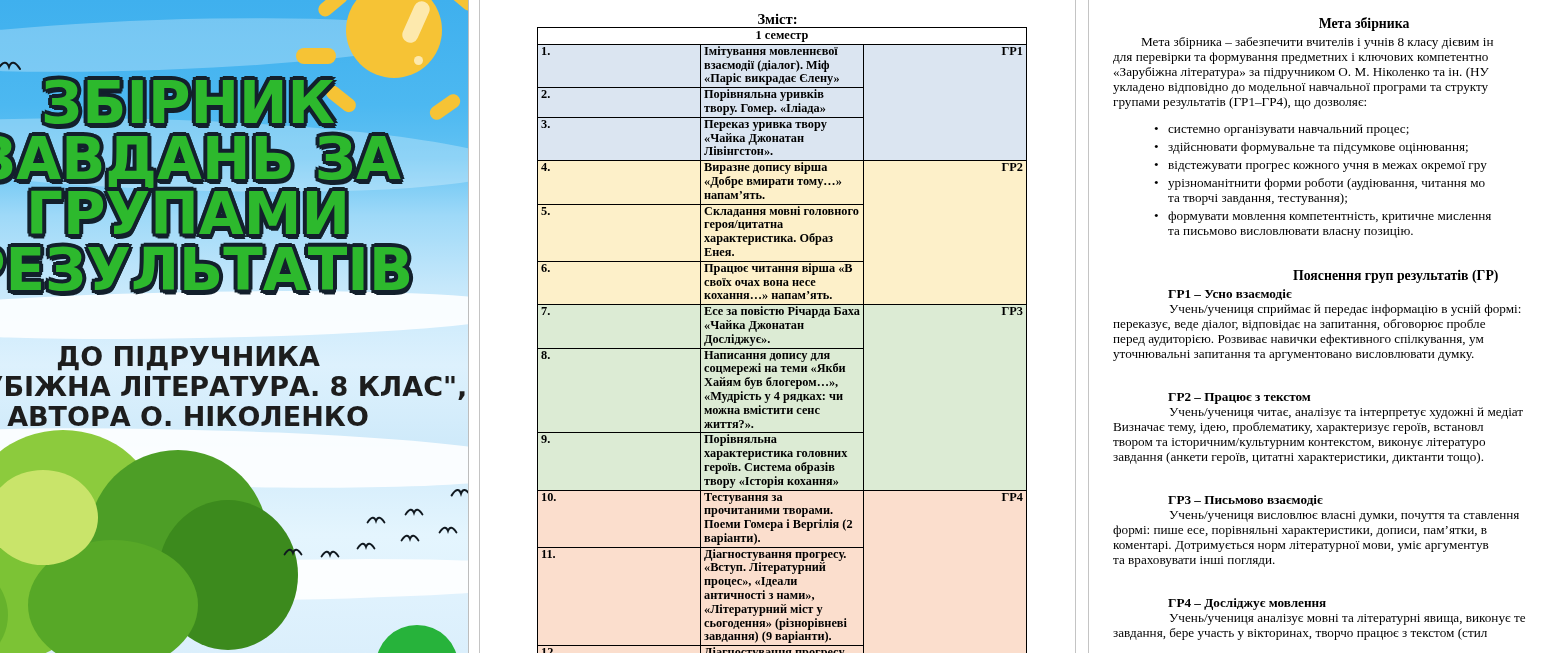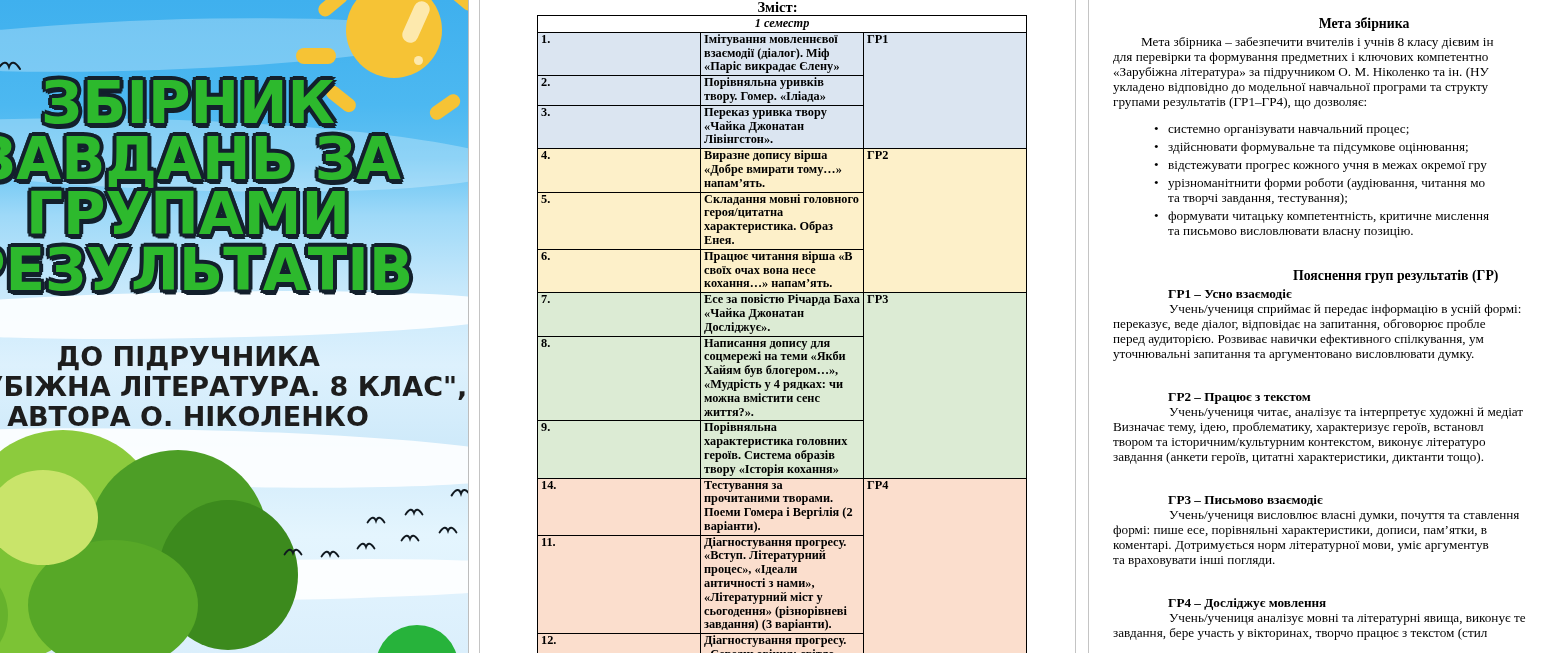--- a/index.html
+++ b/index.html
@@ -30,28 +30,28 @@
   .subtitle-block{position:absolute;left:0;top:342px;width:100%;text-align:center;
                   font-family:"DejaVu Sans",sans-serif;font-weight:600;color:#1d1d1d;
                   font-size:27px;line-height:1.12;}
   .tree-part{position:absolute;border-radius:50%;}
   .trunk{position:absolute;background:#7a4a21;border-radius:6px;}
   .bush{position:absolute;left:468px;top:625px;width:82px;height:80px;border-radius:50%;background:#27b33b;}
 
   
   .page2{position:absolute;left:479px;top:0;width:595px;height:653px;background:#fff;
          border-left:1px solid #c4c4c4;border-right:1px solid #c4c4c4;overflow:hidden;}
-  .toc-heading{margin:0;padding-top:0;text-align:center;font-weight:bold;font-size:14.6px;line-height:14px;}
+  .toc-heading{margin:0;padding-top:12px;text-align:center;font-weight:bold;font-size:14.6px;line-height:14px;}
   table.toc{border-collapse:collapse;table-layout:fixed;width:490px;margin:1px 0 0 57px;
             font-size:12.3px;font-weight:bold;line-height:13.8px;}
   table.toc td{border:1px solid #000;vertical-align:top;padding:0 3px 1px 3px;}
   td.c-num{width:40px;padding-left:8px;}
   td.c-task{width:404px;padding-left:5px;}
-  td.c-grp{width:46px;text-align:left;}
-  tr.sem td{text-align:center;padding:1px 0;background:#fff;font-style:italic;}
+  td.c-grp{width:46px;text-align:right;}
+  tr.sem td{text-align:center;padding:1px 0;background:#fff;}
 
   
   .page3{position:absolute;left:1088px;top:0;width:560px;height:653px;background:#fff;
          border-left:1px solid #c4c4c4;overflow:hidden;
          padding:16px 34px 0 24px;box-sizing:content-box;}
   .p3{width:502px;font-size:13.2px;line-height:15px;}
   .p3 .h-center{font-weight:bold;font-size:13.8px;text-align:center;height:16px;margin-bottom:2px;}
   .p3line{height:15px;white-space:nowrap;overflow:hidden;}
   .ind28{padding-left:28px;}
   .ind56{padding-left:56px;}
@@ -181,27 +181,27 @@
           </tr>
           <tr style="background: rgb(220, 235, 212);">
             <td class="c-num">8.</td>
             <td class="c-task">Написання допису для соцмережі на теми «Якби Хайям був блогером…», «Мудрість у 4 рядках: чи можна вмістити сенс життя?».</td>
           </tr>
           <tr style="background: rgb(220, 235, 212);">
             <td class="c-num">9.</td>
             <td class="c-task">Порівняльна характеристика головних героїв. Система образів твору «Історія кохання»</td>
           </tr>
           <tr style="background: rgb(251, 222, 205);">
-            <td class="c-num">14.</td>
+            <td class="c-num">10.</td>
             <td class="c-task">Тестування за прочитаними творами. Поеми Гомера і Вергілія (2 варіанти).</td>
             <td class="c-grp" rowspan="3">ГР4</td>
           </tr>
           <tr style="background: rgb(251, 222, 205);">
             <td class="c-num">11.</td>
-            <td class="c-task">Діагностування  прогресу. «Вступ. Літературний процес», «Ідеали античності з нами», «Літературний міст у сьогодення» (різнорівневі завдання) (3 варіанти).</td>
+            <td class="c-task">Діагностування  прогресу. «Вступ. Літературний процес», «Ідеали античності з нами», «Літературний міст у сьогодення» (різнорівневі завдання) (9 варіанти).</td>
           </tr>
           <tr style="background: rgb(251, 222, 205);">
             <td class="c-num">12.</td>
             <td class="c-task">Діагностування  прогресу. «Середньовіччя: світло крізь темряву», «Літературний міст у сьогодення» (різнорівневі завдання) (2 варіанти).</td>
           </tr>
         </tbody>
     </table>
   </div>
 
   <div class="page3">
@@ -213,21 +213,21 @@
           <div class="p3line">«Зарубіжна література» за підручником О. М. Ніколенко та ін. (НУ</div>
           <div class="p3line">укладено відповідно до модельної навчальної програми та структу</div>
           <div class="p3line">групами результатів (ГР1–ГР4), що дозволяє:</div>
         </div>
       <div class="bullets" id="bullet-list">
           <div class="bullet-row"><span class="dot">•</span><span>системно організувати навчальний процес;</span></div>
           <div class="bullet-row"><span class="dot">•</span><span>здійснювати формувальне та підсумкове оцінювання;</span></div>
           <div class="bullet-row"><span class="dot">•</span><span>відстежувати прогрес кожного учня в межах окремої гру</span></div>
           <div class="bullet-row"><span class="dot">•</span><span>урізноманітнити форми роботи (аудіювання, читання мо</span></div>
           <div class="bullet-cont">та творчі завдання, тестування);</div>
-          <div class="bullet-row"><span class="dot">•</span><span>формувати читацьку компетентність, критичне мислення</span></div>
+          <div class="bullet-row"><span class="dot">•</span><span>формувати мовлення компетентність, критичне мислення</span></div>
           <div class="bullet-cont">та письмово висловлювати власну позицію.</div>
         </div>
       <div class="h-gr2">Пояснення груп результатів (ГР)</div>
       <div id="gr-sections">
           <div class="grp-head first">ГР1 – Усно взаємодіє</div>
           <div class="p3line ind56">Учень/учениця сприймає й передає інформацію в усній формі:</div>
           <div class="p3line">переказує, веде діалог, відповідає на запитання, обговорює пробле</div>
           <div class="p3line">перед аудиторією. Розвиває навички ефективного спілкування, ум</div>
           <div class="p3line">уточнювальні запитання та аргументовано висловлювати думку.</div>
           <div class="grp-head">ГР2 – Працює з текстом</div>

